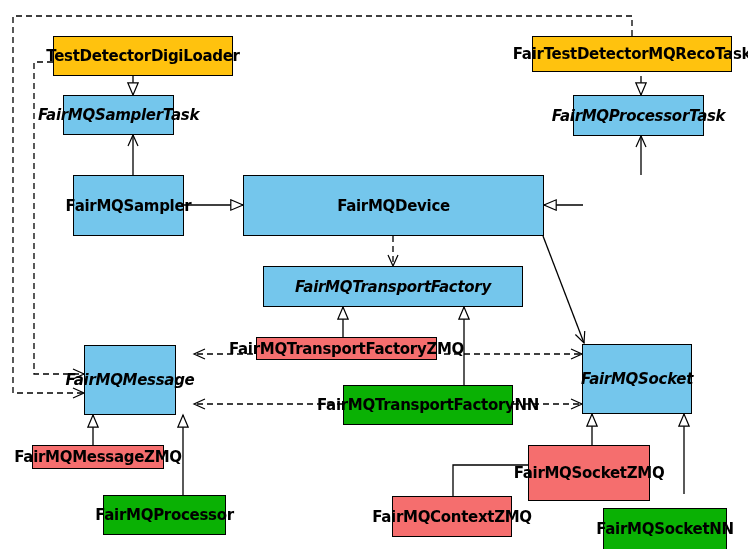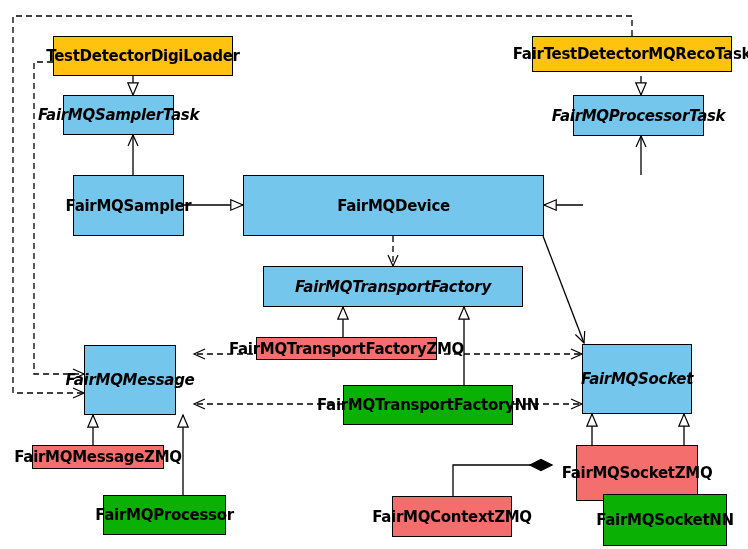--- a/index.html
+++ b/index.html
@@ -82,17 +82,17 @@
   <div class="node fw abstract" style="left:573px;top:95px;width:131px;height:41px">FairMQProcessorTask</div>
   <div class="node fw" style="left:73px;top:175px;width:111px;height:61px">FairMQSampler</div>
   <div class="node fw" style="left:243px;top:175px;width:301px;height:61px">FairMQDevice</div>
   <div class="node fw abstract" style="left:263px;top:266px;width:260px;height:41px">FairMQTransportFactory</div>
   <div class="node zmq" style="left:256px;top:337px;width:181px;height:23px">FairMQTransportFactoryZMQ</div>
   <div class="node nn" style="left:343px;top:385px;width:170px;height:40px">FairMQTransportFactoryNN</div>
   <div class="node fw abstract" style="left:84px;top:345px;width:92px;height:70px">FairMQMessage</div>
   <div class="node fw abstract" style="left:582px;top:344px;width:110px;height:70px">FairMQSocket</div>
   <div class="node zmq" style="left:32px;top:445px;width:132px;height:24px">FairMQMessageZMQ</div>
   <div class="node nn" style="left:103px;top:495px;width:123px;height:40px">FairMQProcessor</div>
-  <div class="node zmq" style="left:576px;top:445px;width:122px;height:56px">FairMQSocketZMQ</div>
-  <div class="node nn" style="left:603px;top:494px;width:124px;height:52px">FairMQSocketNN</div>
+  <div class="node zmq" style="left:528px;top:445px;width:122px;height:56px">FairMQSocketZMQ</div>
+  <div class="node nn" style="left:603px;top:508px;width:124px;height:42px">FairMQSocketNN</div>
   <div class="node zmq" style="left:392px;top:496px;width:120px;height:41px">FairMQContextZMQ</div>
 
 </div>
 
 </body></html>

